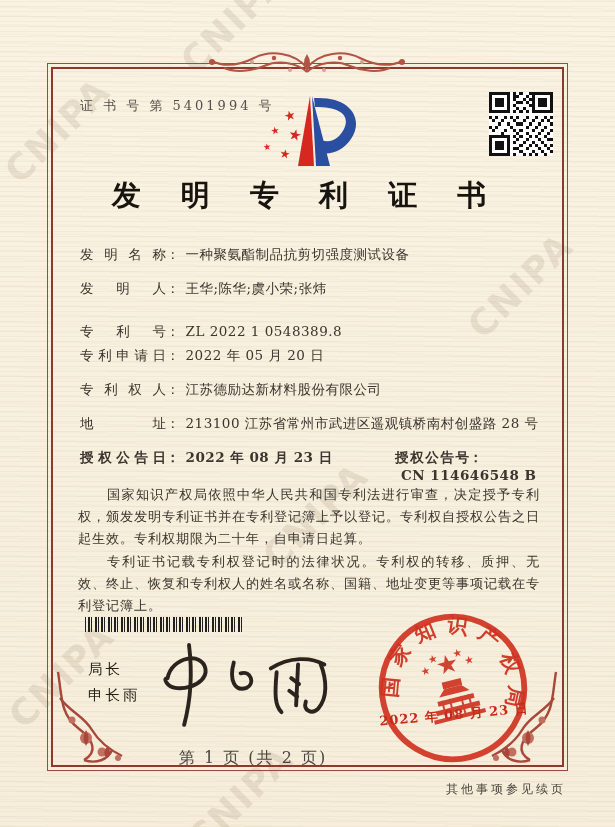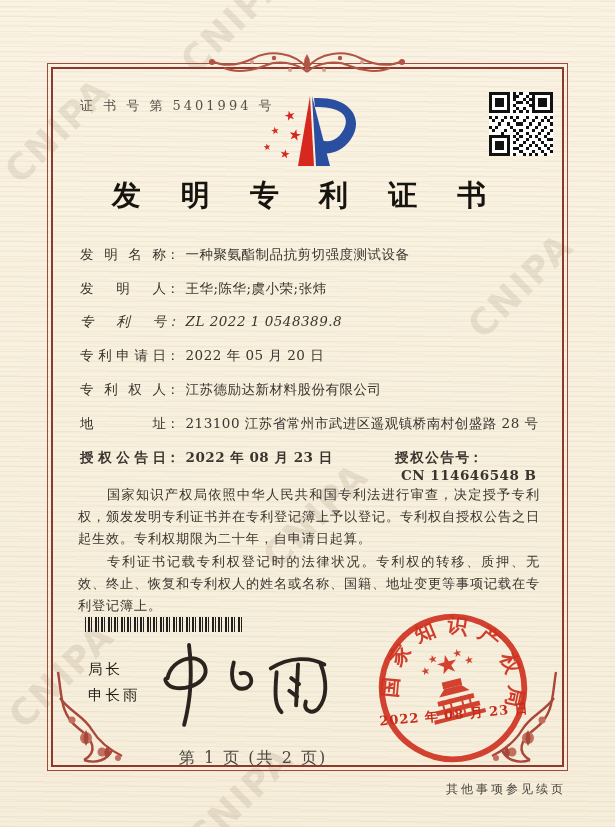--- a/index.html
+++ b/index.html
@@ -187,21 +187,21 @@
   </svg>
 
   <div class="title">发 明 专 利 证 书</div>
 
   <div class="field-row" style="top:246px;">
     <span class="f-label">发明名称</span><span class="f-colon">：</span><span class="f-value">一种聚氨酯制品抗剪切强度测试设备</span>
   </div>
   <div class="field-row" style="top:280px;">
     <span class="f-label">发明人</span><span class="f-colon">：</span><span class="f-value">王华;陈华;虞小荣;张炜</span>
   </div>
-  <div class="field-row" style="top:313px;font-style:italic;">
+  <div class="field-row" style="top:323px;">
     <span class="f-label">专利号</span><span class="f-colon">：</span><span class="f-value">ZL 2022 1 0548389.8</span>
   </div>
   <div class="field-row" style="top:347px;">
     <span class="f-label">专利申请日</span><span class="f-colon">：</span><span class="f-value">2022 年 05 月 20 日</span>
   </div>
   <div class="field-row" style="top:381px;">
     <span class="f-label">专利权人</span><span class="f-colon">：</span><span class="f-value">江苏德励达新材料股份有限公司</span>
   </div>
   <div class="field-row" style="top:415px;">
     <span class="f-label">地址</span><span class="f-colon">：</span><span class="f-value">213100 江苏省常州市武进区遥观镇桥南村创盛路 28 号</span>

